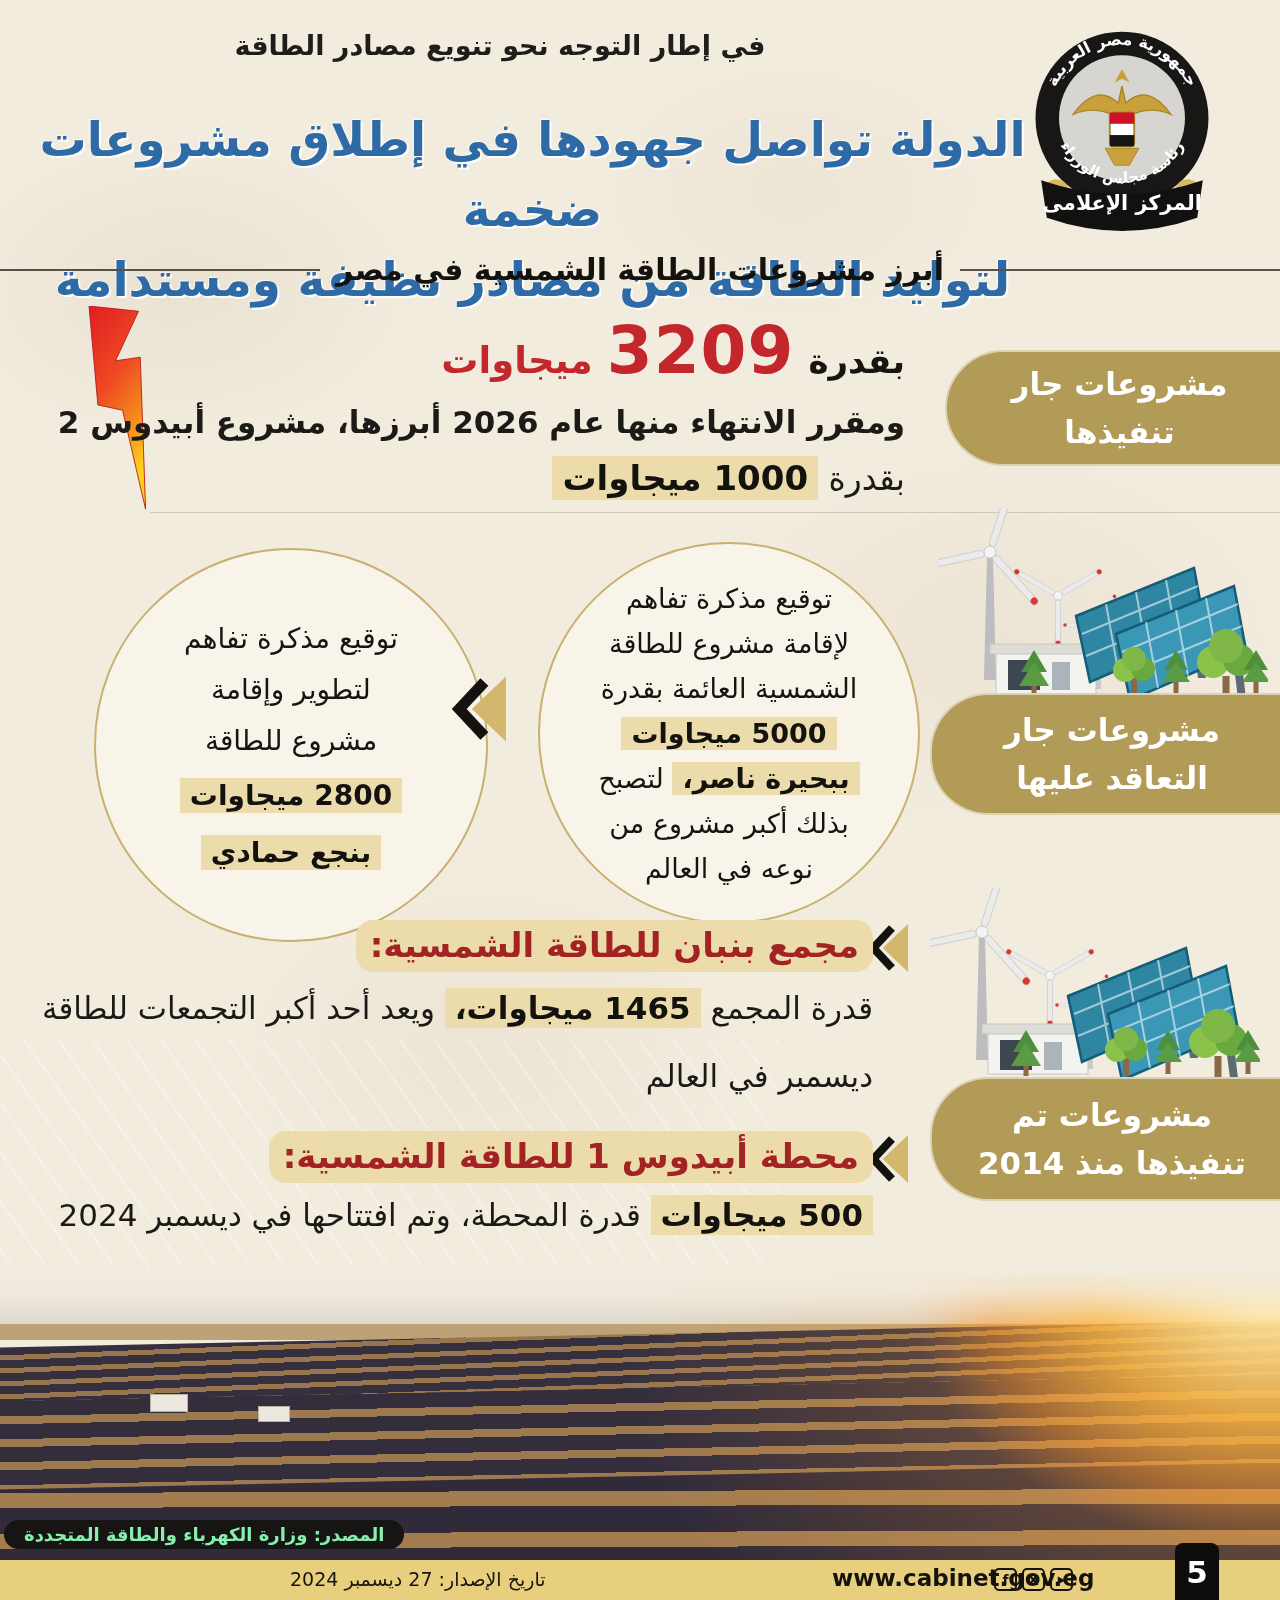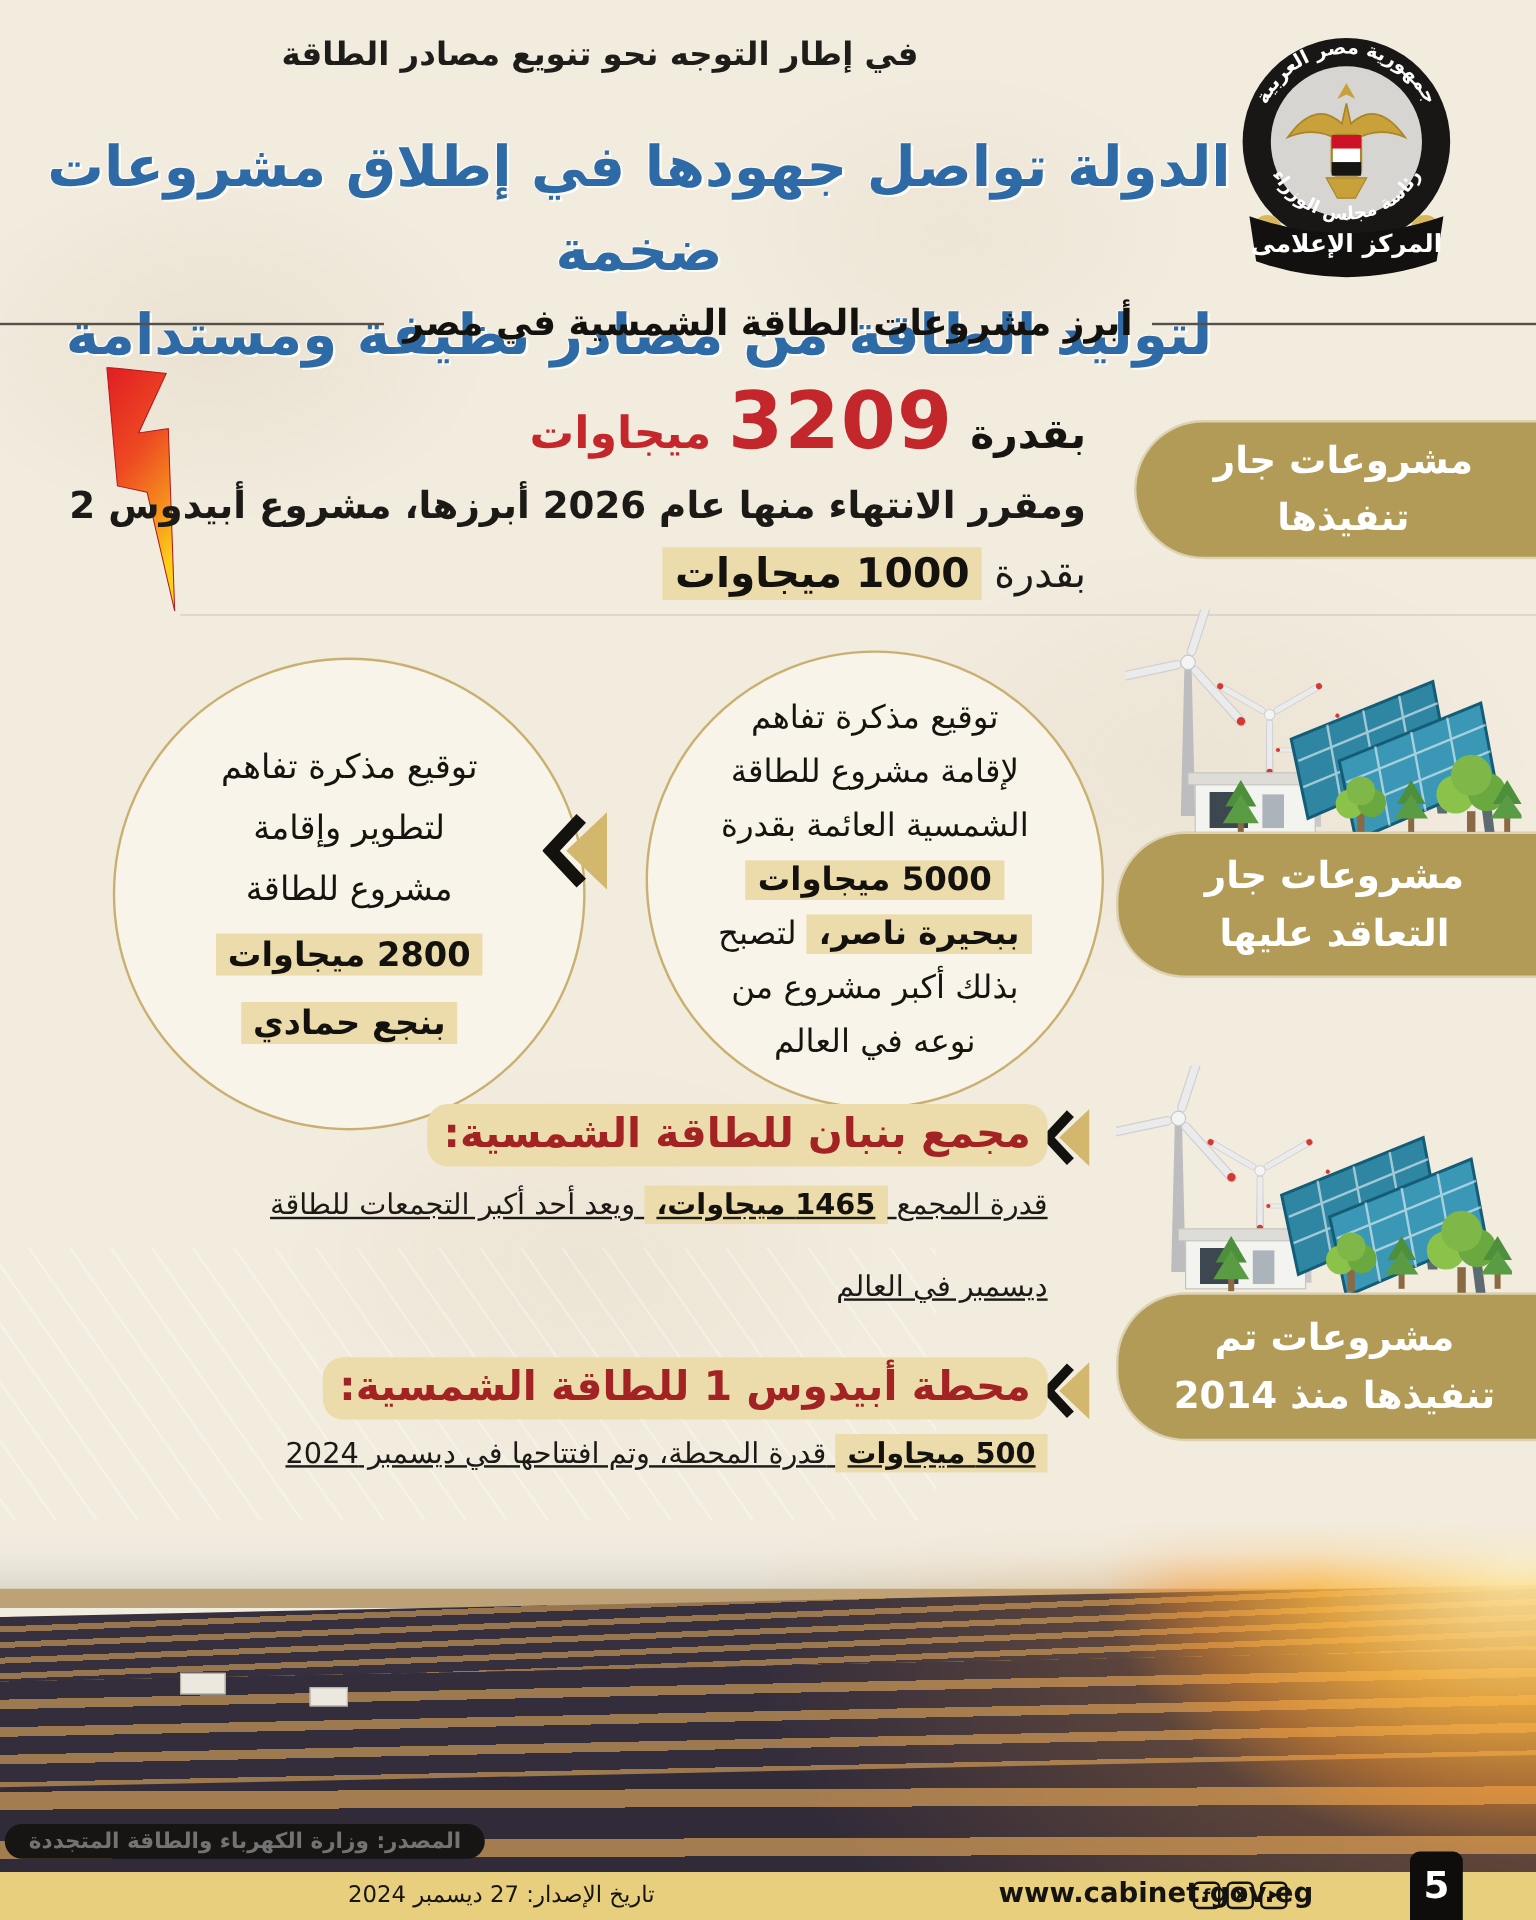--- a/index.html
+++ b/index.html
@@ -42,21 +42,21 @@
   
   .circle{border-radius:50%;background:#f8f4ea;border:2px solid #c9b070;display:flex;flex-direction:column;
           align-items:center;justify-content:center;text-align:center;color:#16140f;font-weight:500;}
   .circle-right{left:538px;top:542px;width:378px;height:378px;font-size:27px;line-height:45px;}
   .circle-left{left:94px;top:548px;width:390px;height:390px;font-size:28px;line-height:51px;}
   .circle .hl{padding:1px 10px;}
   
   .sec-head{background:#ecdcab;color:#a32325;font-size:34px;font-weight:bold;padding:5px 14px 7px;border-radius:17px;}
   .benban-head{top:920px;right:407px;}
   .abydos-head{top:1131px;right:407px;}
-  .sec-body{font-size:24px;font-weight:500;color:#1b1a17;text-decoration:underline;}
+  .sec-body{font-size:31px;font-weight:500;color:#1b1a17;}
   .benban-b1{top:990px;right:407px;}
   .benban-b2{top:1058px;right:407px;}
   .abydos-b{top:1197px;right:407px;}
   
   .diag{left:0;top:1040px;width:780px;height:260px;
         background:repeating-linear-gradient(55deg, rgba(255,255,255,.55) 0 2px, transparent 2px 28px);opacity:.55;}
   
   .photo{left:0;top:1268px;width:1280px;height:332px;}
   .photo .sky{position:absolute;left:0;top:0;width:100%;height:66px;background:linear-gradient(#edeae1,#d8d4c5);}
   .photo .horizon{position:absolute;left:0;top:56px;width:100%;height:16px;background:#bda277;}
@@ -65,21 +65,21 @@
   .photo .b2{top:120px;height:92px;background:repeating-linear-gradient(180deg,#332d3c 0 15px,#9d7950 15px 23px);}
   .photo .b3{top:208px;height:130px;background:repeating-linear-gradient(181deg,#302a39 0 26px,#a37c50 26px 41px);}
   .photo .glow{position:absolute;inset:0;background:
      radial-gradient(ellipse 430px 300px at 99% 10%, rgba(255,236,170,.95), rgba(255,185,66,.75) 40%, rgba(255,152,42,.38) 65%, transparent 82%),
      radial-gradient(ellipse 950px 520px at 102% 32%, rgba(255,162,62,.42), transparent 72%);}
   .photo .fade{position:absolute;left:0;top:-1px;width:100%;height:58px;
      background:linear-gradient(#f2ecdf, rgba(242,236,223,.75) 45%, transparent);}
   .shed{position:absolute;background:#ece8df;border:1px solid #b9b2a4;}
   
   .footbar{left:0;top:1560px;width:1280px;height:40px;background:#e7cf7d;}
-  .source-pill{left:4px;top:1520px;height:29px;background:#161513;color:#737373;font-size:18px;font-weight:bold;
+  .source-pill{left:4px;top:1520px;height:29px;background:#161513;color:#86efac;font-size:18px;font-weight:bold;
                display:flex;align-items:center;padding:0 20px;border-radius:15px;}
   .issue-date{left:290px;top:1568px;font-size:19px;font-weight:500;color:#171511;}
   .site-url{left:832px;top:1565px;font-size:23px;font-weight:bold;color:#14130f;direction:ltr;}
   .social{left:994px;top:1568px;display:flex;gap:5px;direction:ltr;}
   .sicon{width:23px;height:23px;border:2px solid #14130f;border-radius:5px;display:flex;align-items:center;justify-content:center;
          font-size:14px;font-weight:bold;color:#14130f;background:transparent;box-sizing:border-box;}
   .page-tab{left:1175px;top:1543px;width:44px;height:57px;background:#0e0d0b;border-radius:8px 8px 0 0;
             display:flex;align-items:center;justify-content:center;color:#fff;font-size:31px;font-weight:bold;}
 </style>
 </head>

